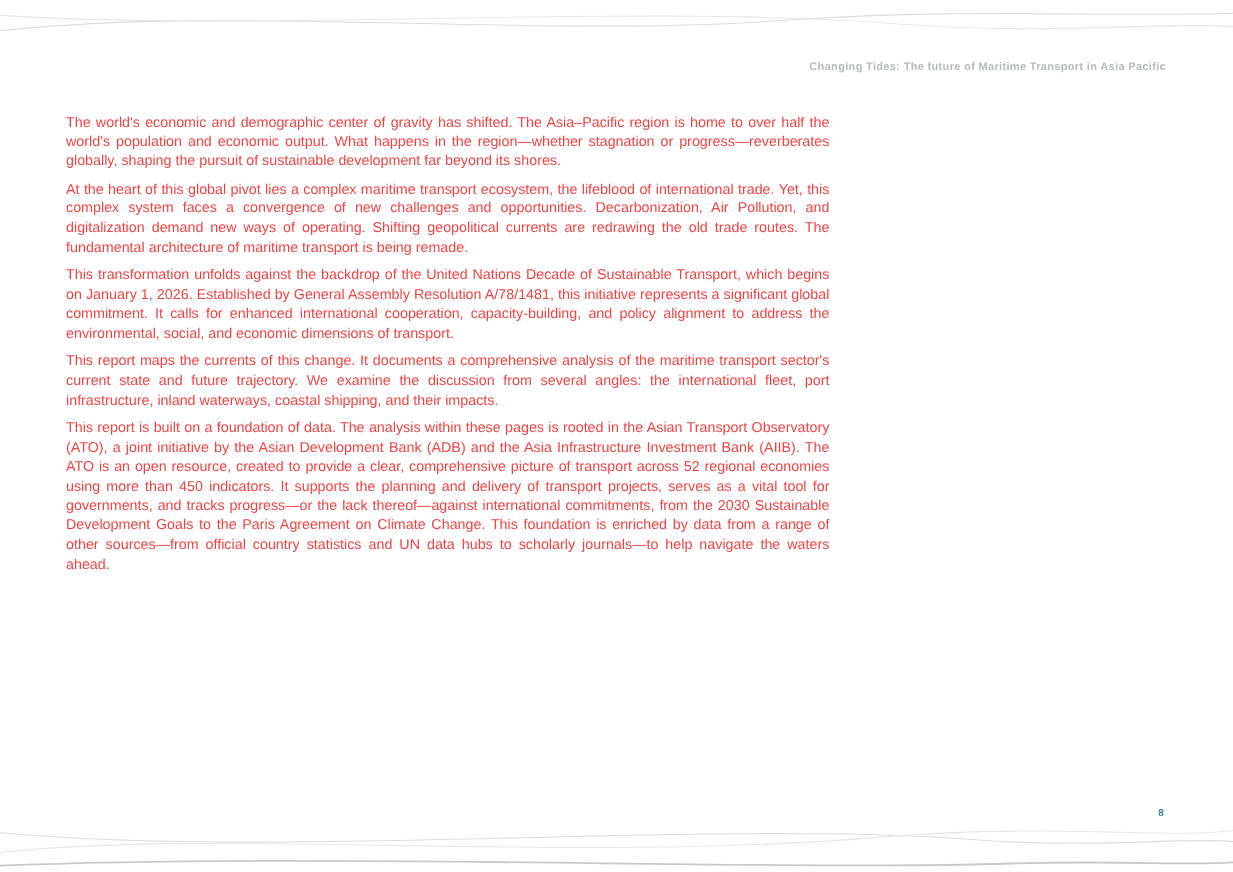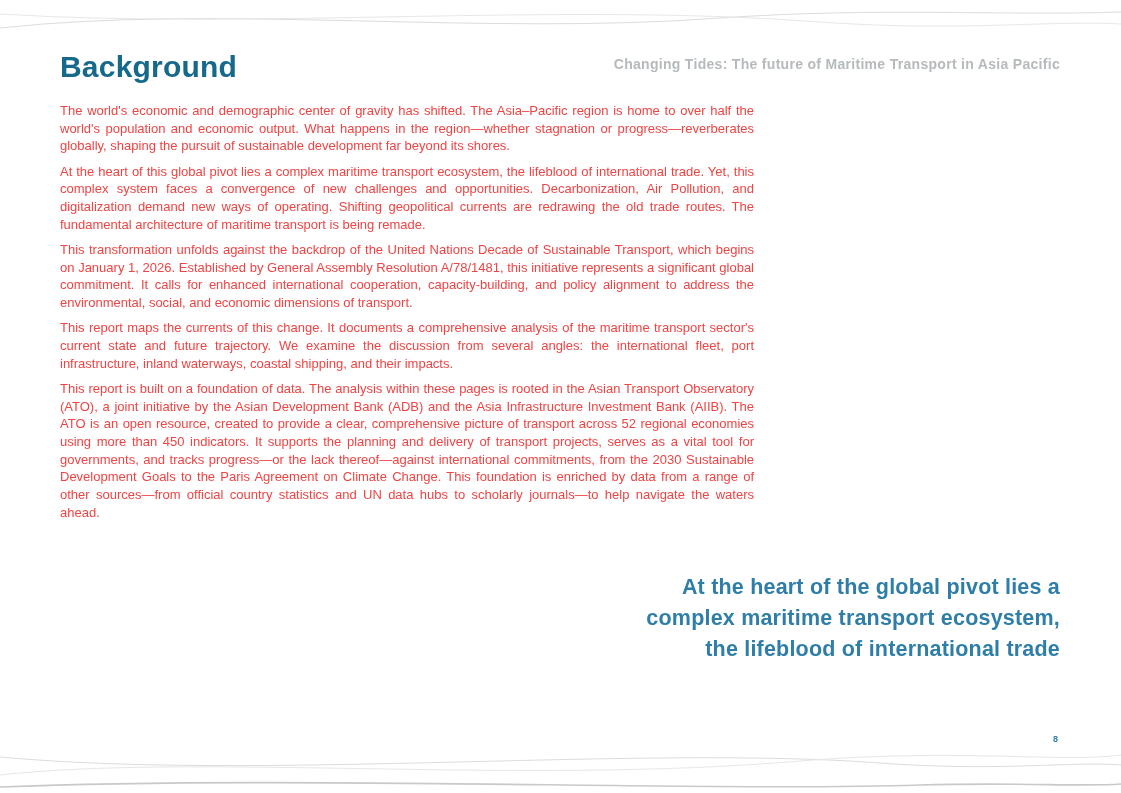--- a/index.html
+++ b/index.html
@@ -29,21 +29,21 @@
     bottom: 0;
     left: 0;
     width: 1121px;
     height: 48px;
     pointer-events: none;
   }
   .running-title {
     position: absolute;
     top: 56px;
     right: 61px;
-    font-size: 14px;
+    font-size: 10px;
     letter-spacing: 0.3px;
     color: #b6babc;
     font-weight: bold;
   }
   .page-title {
     position: absolute;
     top: 50px;
     left: 60px;
     margin: 0;
     font-size: 30px;
@@ -102,31 +102,29 @@
 
 <div class="page">
 
   <svg class="waves-top" viewBox="0 0 1121 44" preserveAspectRatio="none">
     <path class="wave" d="M0,28 C 220,4 480,36 720,18 C 880,7 1000,16 1121,12"></path>
     <path class="wave light" d="M0,14 C 260,30 560,2 820,22 C 960,32 1050,20 1121,24"></path>
   </svg>
 
   <div class="running-title">Changing Tides: The future of Maritime Transport in Asia Pacific</div>
 
-  <h1 class="page-title">Background</h1>
 
   <div class="body-col">
     <p>The world's economic and demographic center of gravity has shifted. The Asia–Pacific region is home to over half the world's population and economic output. What happens in the region—whether stagnation or progress—reverberates globally, shaping the pursuit of sustainable development far beyond its shores.</p>
     <p>At the heart of this global pivot lies a complex maritime transport ecosystem, the lifeblood of international trade. Yet, this complex system faces a convergence of new challenges and opportunities. Decarbonization, Air Pollution, and digitalization demand new ways of operating. Shifting geopolitical currents are redrawing the old trade routes. The fundamental architecture of maritime transport is being remade.</p>
     <p>This transformation unfolds against the backdrop of the United Nations Decade of Sustainable Transport, which begins on January 1, 2026. Established by General Assembly Resolution A/78/1481, this initiative represents a significant global commitment. It calls for enhanced international cooperation, capacity-building, and policy alignment to address the environmental, social, and economic dimensions of transport.</p>
     <p>This report maps the currents of this change. It documents a comprehensive analysis of the maritime transport sector's current state and future trajectory. We examine the discussion from several angles: the international fleet, port infrastructure, inland waterways, coastal shipping, and their impacts.</p>
     <p>This report is built on a foundation of data. The analysis within these pages is rooted in the Asian Transport Observatory (ATO), a joint initiative by the Asian Development Bank (ADB) and the Asia Infrastructure Investment Bank (AIIB). The ATO is an open resource, created to provide a clear, comprehensive picture of transport across 52 regional economies using more than 450 indicators. It supports the planning and delivery of transport projects, serves as a vital tool for governments, and tracks progress—or the lack thereof—against international commitments, from the 2030 Sustainable Development Goals to the Paris Agreement on Climate Change. This foundation is enriched by data from a range of other sources—from official country statistics and UN data hubs to scholarly journals—to help navigate the waters ahead.</p>
   </div>
 
-  <div class="pull-quote">At the heart of the global pivot lies a complex maritime transport ecosystem, the lifeblood of international trade</div>
 
   <div class="page-number">8</div>
 
   <svg class="waves-bottom" viewBox="0 0 1121 48" preserveAspectRatio="none">
     <path class="wave" d="M0,12 C 260,36 640,0 880,18 C 1000,27 1070,16 1121,20"></path>
     <path class="wave light" d="M0,30 C 200,8 520,40 800,16 C 960,3 1060,18 1121,10"></path>
     <path class="wave strong" d="M0,42 C 300,30 700,47 920,40 C 1020,37 1080,42 1121,39"></path>
   </svg>
 
 </div>

